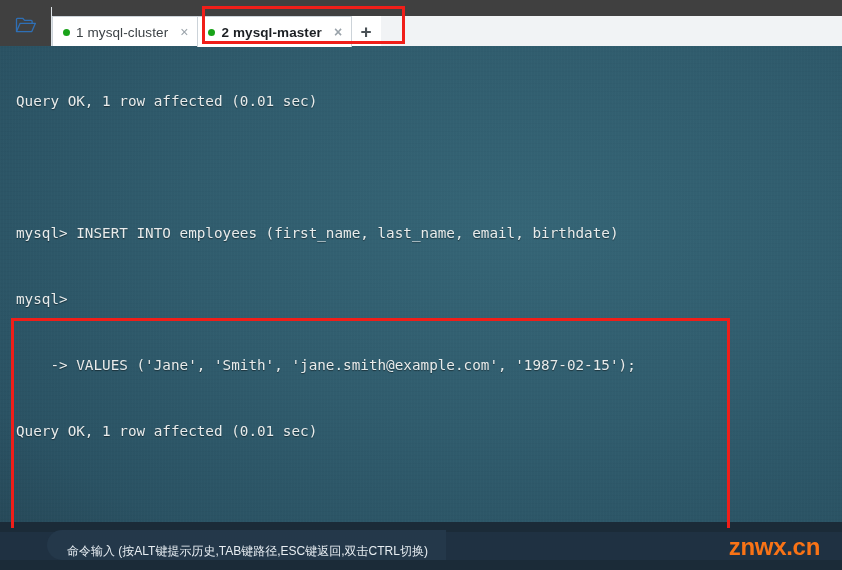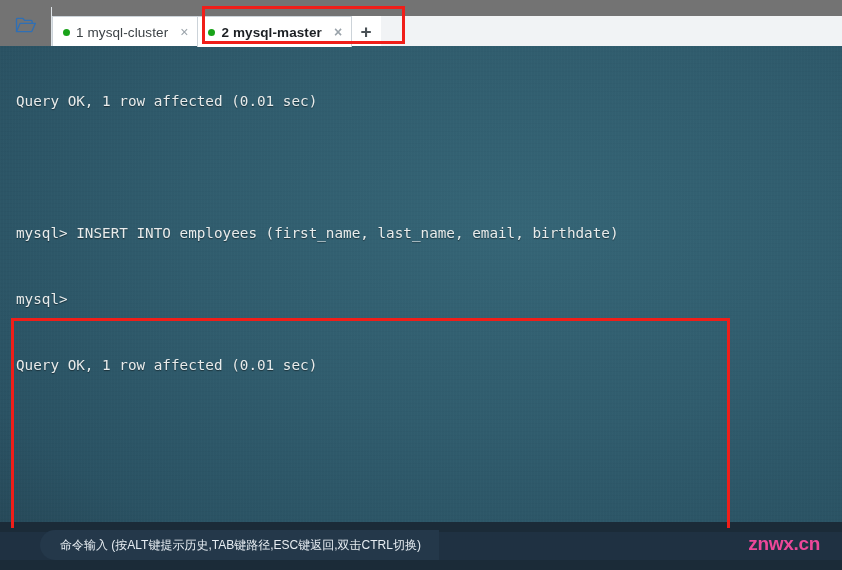--- a/index.html
+++ b/index.html
@@ -19,21 +19,21 @@
     height: 570px;
     overflow: hidden;
   }
 
   
   .tabbar {
     position: absolute;
     left: 0; top: 0;
     width: 842px;
     height: 48px;
-    background: #737373;
+    background: #404040;
     border-bottom: 1px solid #c5cdd4;
     box-sizing: border-box;
     display: flex;
     align-items: flex-end;
   }
   .folder-btn {
     width: 52px;
     height: 40px;
     display: flex;
     align-items: center;
@@ -165,44 +165,44 @@
     position: absolute;
     left: 0;
     top: 522px;
     width: 842px;
     height: 48px;
     background: #1b2b38;
     overflow: hidden;
   }
   .statusbar-inner {
     position: absolute;
-    left: 40px;
+    left: 47px;
     top: 8px;
     height: 30px;
     display: flex;
-    align-items: center;
+    align-items: flex-end;
     padding: 0 18px 0 20px;
     background: #24384a;
     border-radius: 15px 0 0 15px;
     color: #eef2f5;
     font-size: 12.5px;
     font-family: "Liberation Sans", sans-serif;
     white-space: nowrap;
   }
   .status-hint {
     font-size: 12px;
     color: #e7edf2;
   }
   .watermark {
     position: absolute;
     right: 22px;
     top: 11px;
-    font-size: 19px;
+    font-size: 24px;
     font-weight: bold;
-    color: #ec4899;
+    color: #f97316;
     letter-spacing: -.3px;
     font-family: "Liberation Sans", sans-serif;
   }
   .status-band {
     position: absolute;
     left: 0; top: 10px;
     width: 842px; height: 28px;
     background: #22364a;
     opacity: .55;
   }
@@ -242,20 +242,21 @@
 
   <div class="hl-tab"></div>
 
   <div class="terminal">
     <div class="term-noise"></div>
     <div class="term-lines">
       <div class="ln">Query OK, 1 row affected (0.01 sec)</div>
       <div class="ln"></div>
       <div class="ln">mysql&gt; INSERT INTO employees (first_name, last_name, email, birthdate)</div>
       <div class="ln">mysql&gt;</div>
+      <div class="ln">    -&gt; VALUES ('Jane', 'Smith', 'jane.smith@example.com', '1987-02-15');</div>
       <div class="ln">Query OK, 1 row affected (0.01 sec)</div>
       <div class="ln"></div>
       
       
       
       
       
       
       
       

